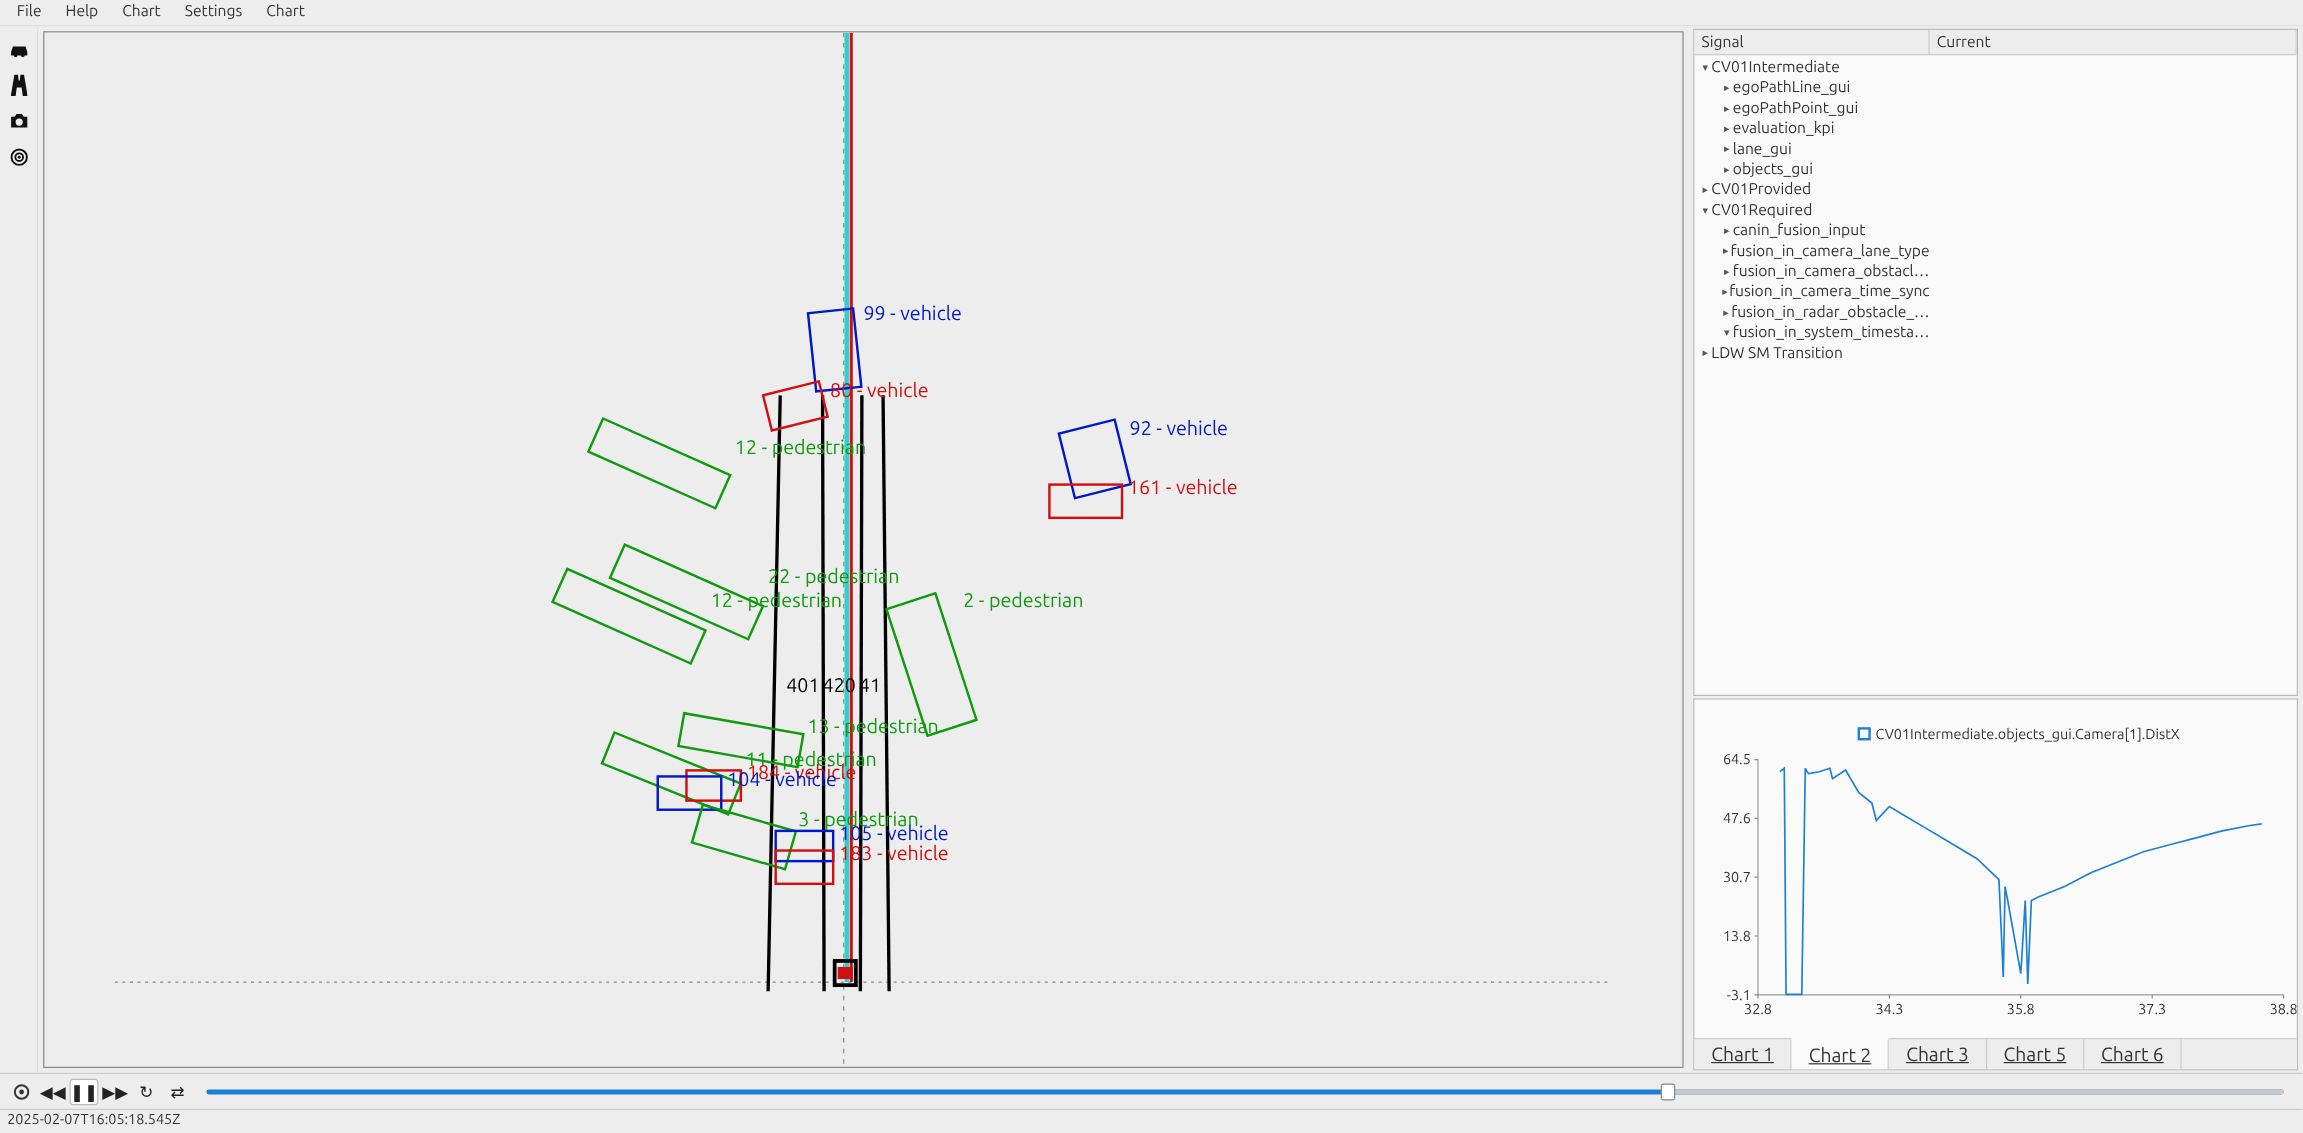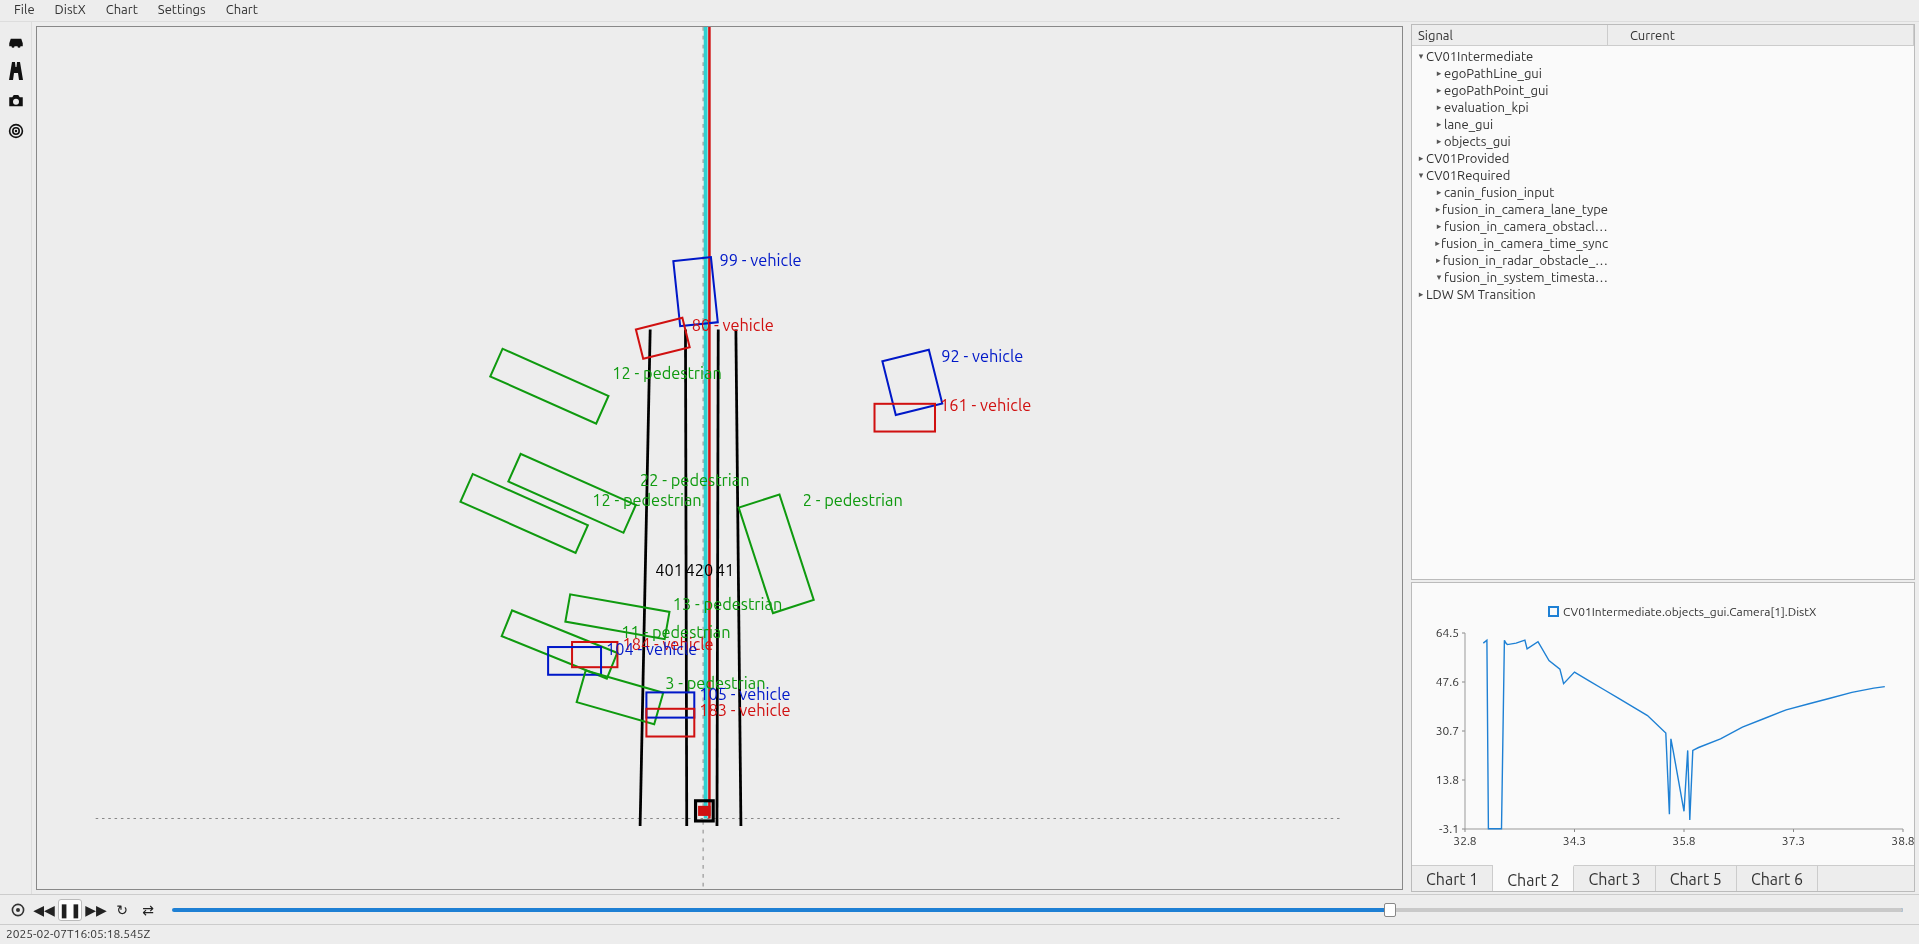--- a/index.html
+++ b/index.html
@@ -18,34 +18,34 @@
 .ltoolbar .btn { width: 26px; height: 26px; margin: 2px 0; display: flex; align-items: center; justify-content: center; border-radius: 3px; cursor: default; font-size: 15px; color: #222; }
 
 
 .scene-wrap { flex: 1; background: #ededed; padding: 4px 6px 4px 4px; }
 .scene { width: 100%; height: 100%; background: #ededed; border: 1px solid #888; position: relative; overflow: hidden; }
 .scene svg { position: absolute; top: 0; left: 0; width: 100%; height: 100%; }
 
 
 .rpanel { width: 510px; display: flex; flex-direction: column; background: #ededed; }
 .tree-wrap { flex: 1; background: #fafafa; border: 1px solid #bbb; margin: 2px 4px 2px 2px; overflow: auto; }
-.tree-header { display: flex; background: #ededed; border-bottom: 1px solid #ccc; font-size: 13px; gap: 16px; }
+.tree-header { display: flex; background: #ededed; border-bottom: 1px solid #ccc; font-size: 13px; }
 .tree-header .col { padding: 3px 6px; border-right: 1px solid #ccc; }
 .tree-header .col.sig { width: 196px; }
 .tree-header .col.cur { flex: 1; }
 .tree { padding: 2px 0; font-size: 13px; }
 .tree .row { display: flex; line-height: 17px; white-space: nowrap; cursor: default; }
 .tree .row .label { width: 196px; display: flex; align-items: center; overflow: hidden; text-overflow: ellipsis; }
 .tree .row .val { flex: 1; padding-left: 6px; }
 .tree .tri { display: inline-block; width: 10px; font-size: 9px; color: #555; text-align: center; }
 .tree .ind0 { padding-left: 4px; }
 .tree .ind1 { padding-left: 22px; }
 .tree .ind2 { padding-left: 40px; }
 
-.chart-wrap { height: 310px; background: #fafafa; border: 1px solid #bbb; margin: 0 4px 2px 2px; display: flex; flex-direction: column; }
+.chart-wrap { height: 310px; background: #fafafa; border: 1px solid #bbb; margin: 0 4px 2px 2px; display: flex; flex-direction: column; text-decoration: underline; }
 .chart-body { flex: 1; position: relative; }
 .chart-body svg { position: absolute; width: 100%; height: 100%; }
 .chart-tabs { height: 26px; background: #ededed; border-top: 1px solid #ccc; display: flex; }
 .chart-tabs .tab { padding: 4px 14px; border-right: 1px solid #ccc; cursor: default; font-size: 16px; }
 .chart-tabs .tab.active { background: #fafafa; border-top: 2px solid #fafafa; margin-top:-1px;}
 
 
 .playbar { height: 30px; background: #ededed; border-top: 1px solid #ccc; display: flex; align-items: center; padding: 0 6px; gap: 2px; }
 .playbar .btn { width: 24px; height: 22px; display: flex; align-items: center; justify-content: center; cursor: default; font-size: 14px; color: #222; border-radius: 3px; }
 .playbar .btn.pause { border: 1px solid #bbb; background: #fff; }
@@ -53,21 +53,21 @@
 .playbar .tail { position:absolute; right:0; top:0; bottom:0; width:30%; background:#c9c9c9; border-radius: 0 2px 2px 0;}
 .playbar .thumb { position: absolute; top: -5px; width: 12px; height: 14px; background: #fff; border: 1px solid #888; border-radius: 2px; left: 70%; }
 
 .statusbar { height: 20px; background: #ededed; border-top: 1px solid #ccc; padding: 2px 6px; font-size: 12px; }
 </style>
 </head>
 <body>
 
 <div class="menubar">
   <div class="item">File</div>
-  <div class="item">DistX</div>
+  <div class="item">Help</div>
   <div class="item">Chart</div>
   <div class="item">Settings</div>
   <div class="item">Chart</div>
 </div>
 
 <div class="main">
   <div class="ltoolbar">
     <div class="btn">
       <svg width="18" height="14" viewBox="0 0 24 18">
           <path fill="#111" d="M3 12l2-6h14l2 6v4h-3a2 2 0 11-4 0H10a2 2 0 11-4 0H3z"></path>

